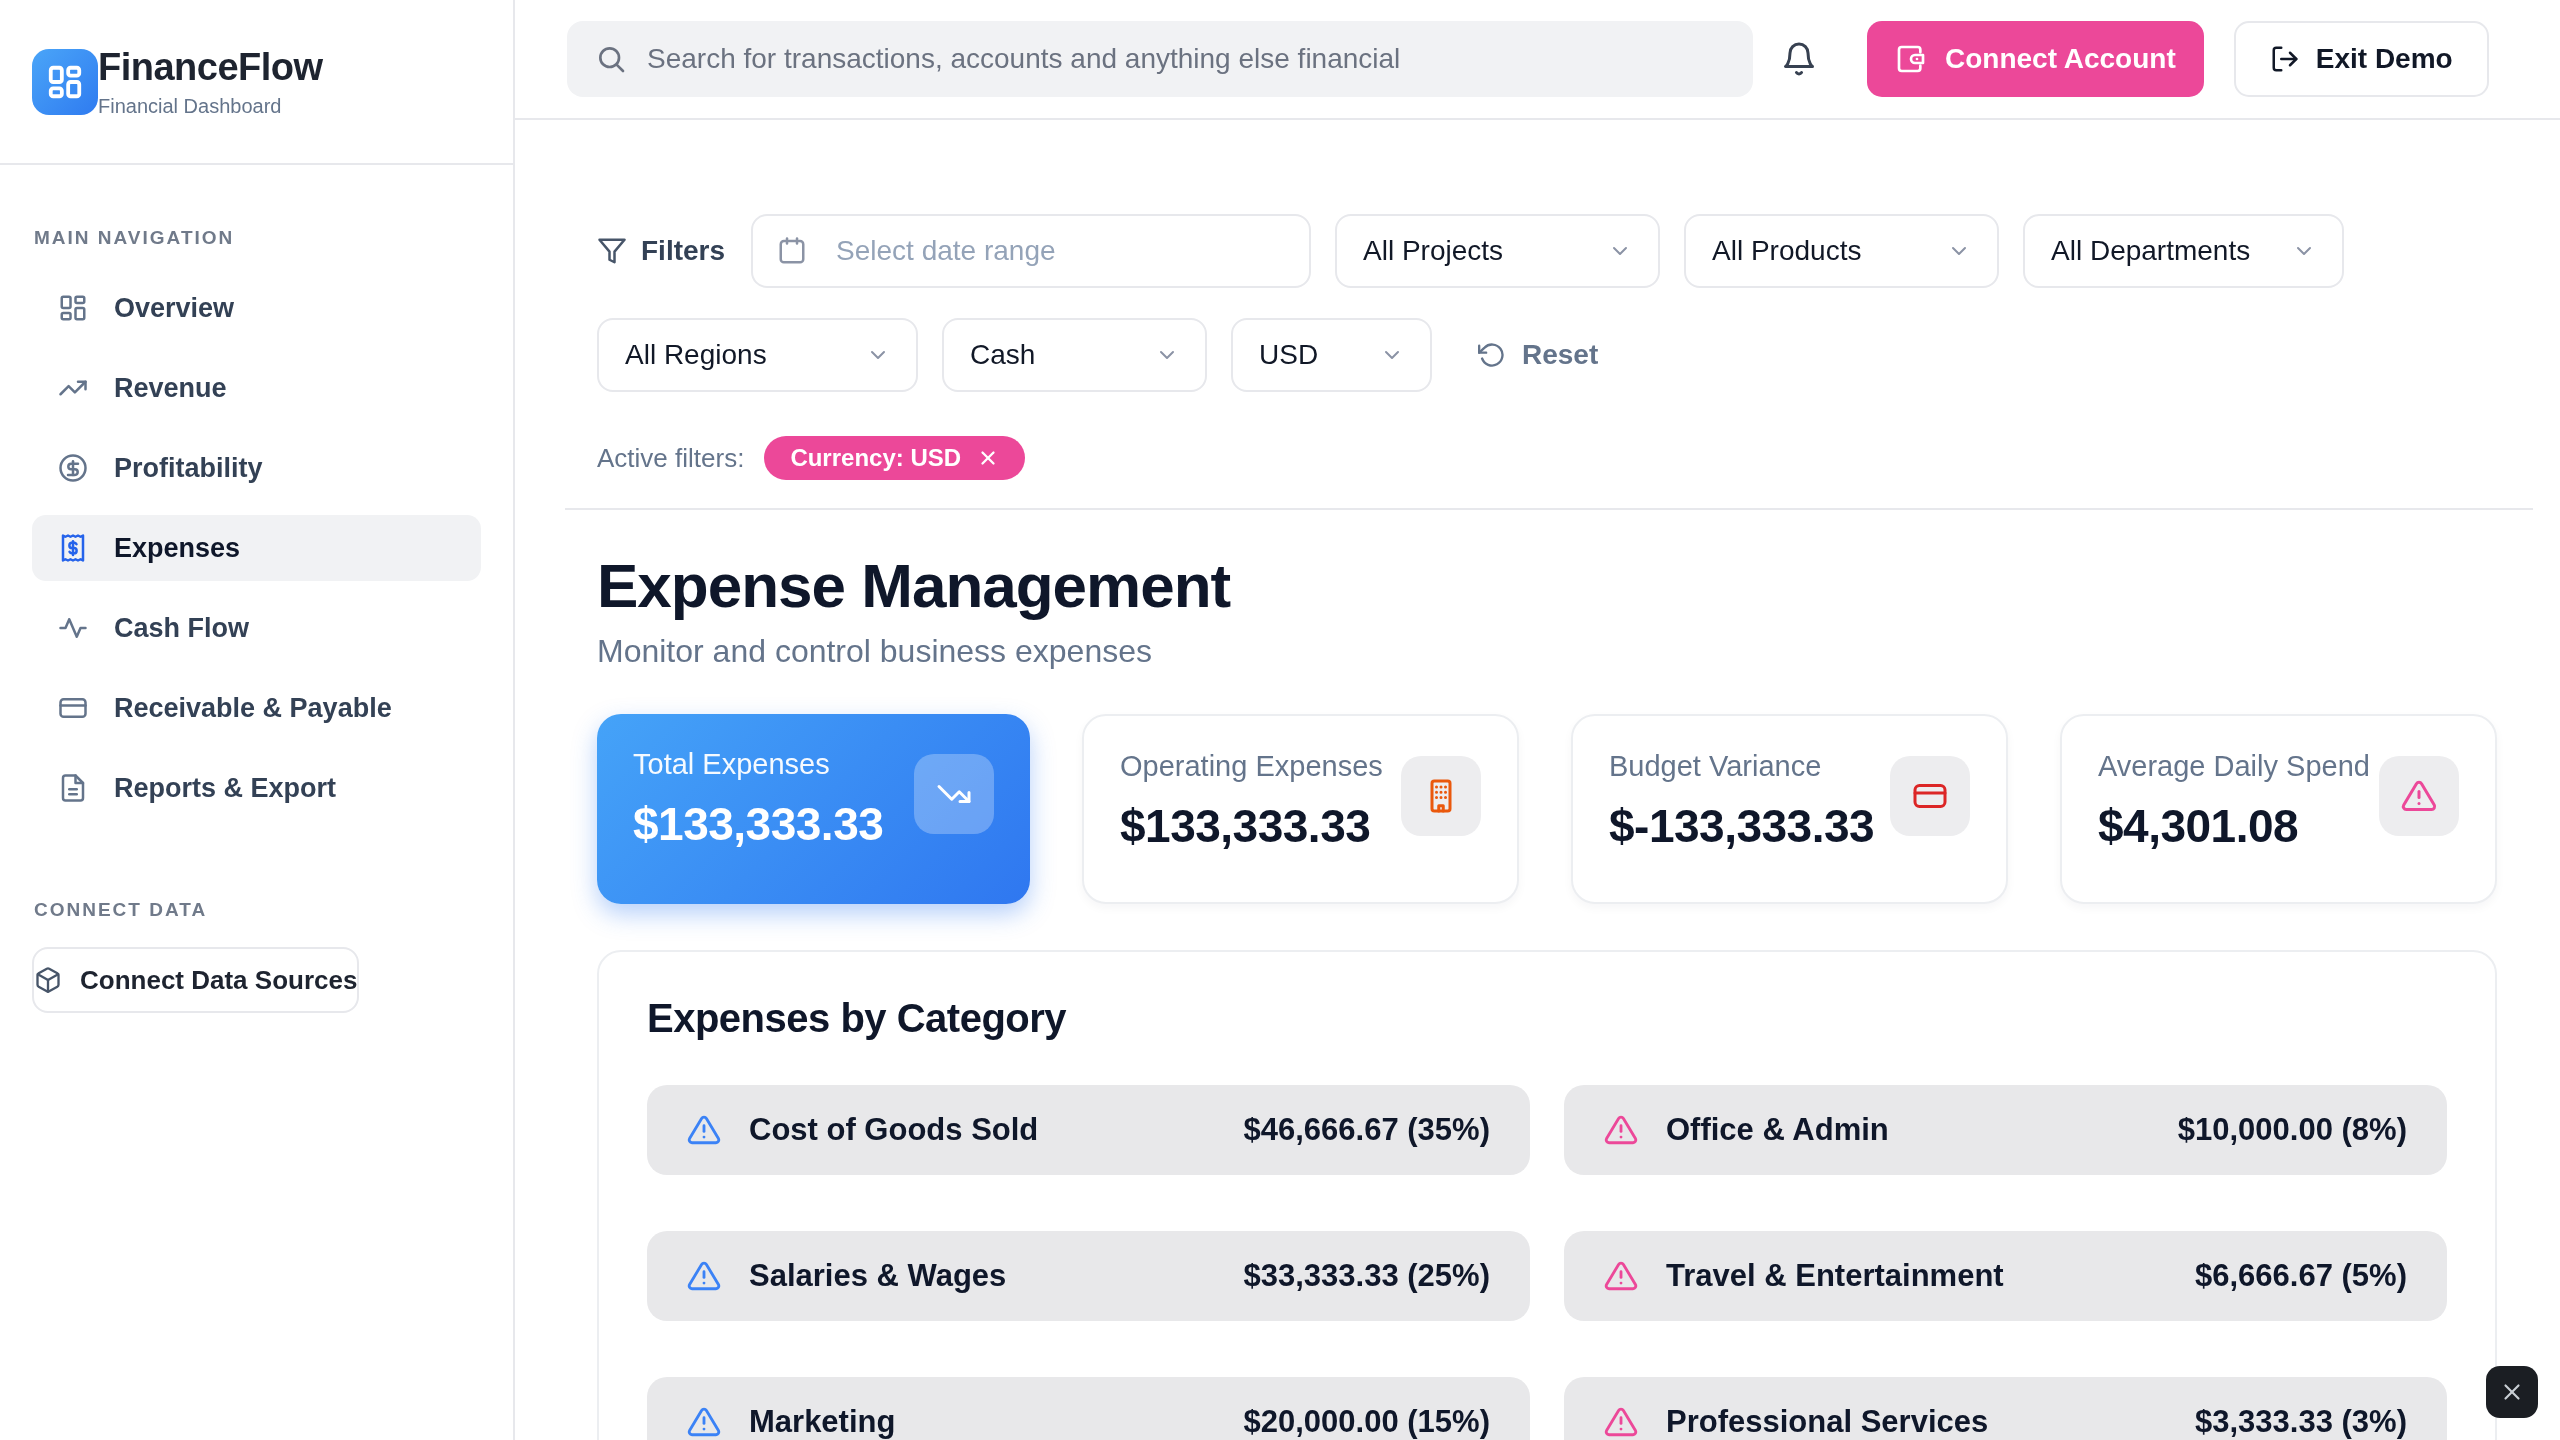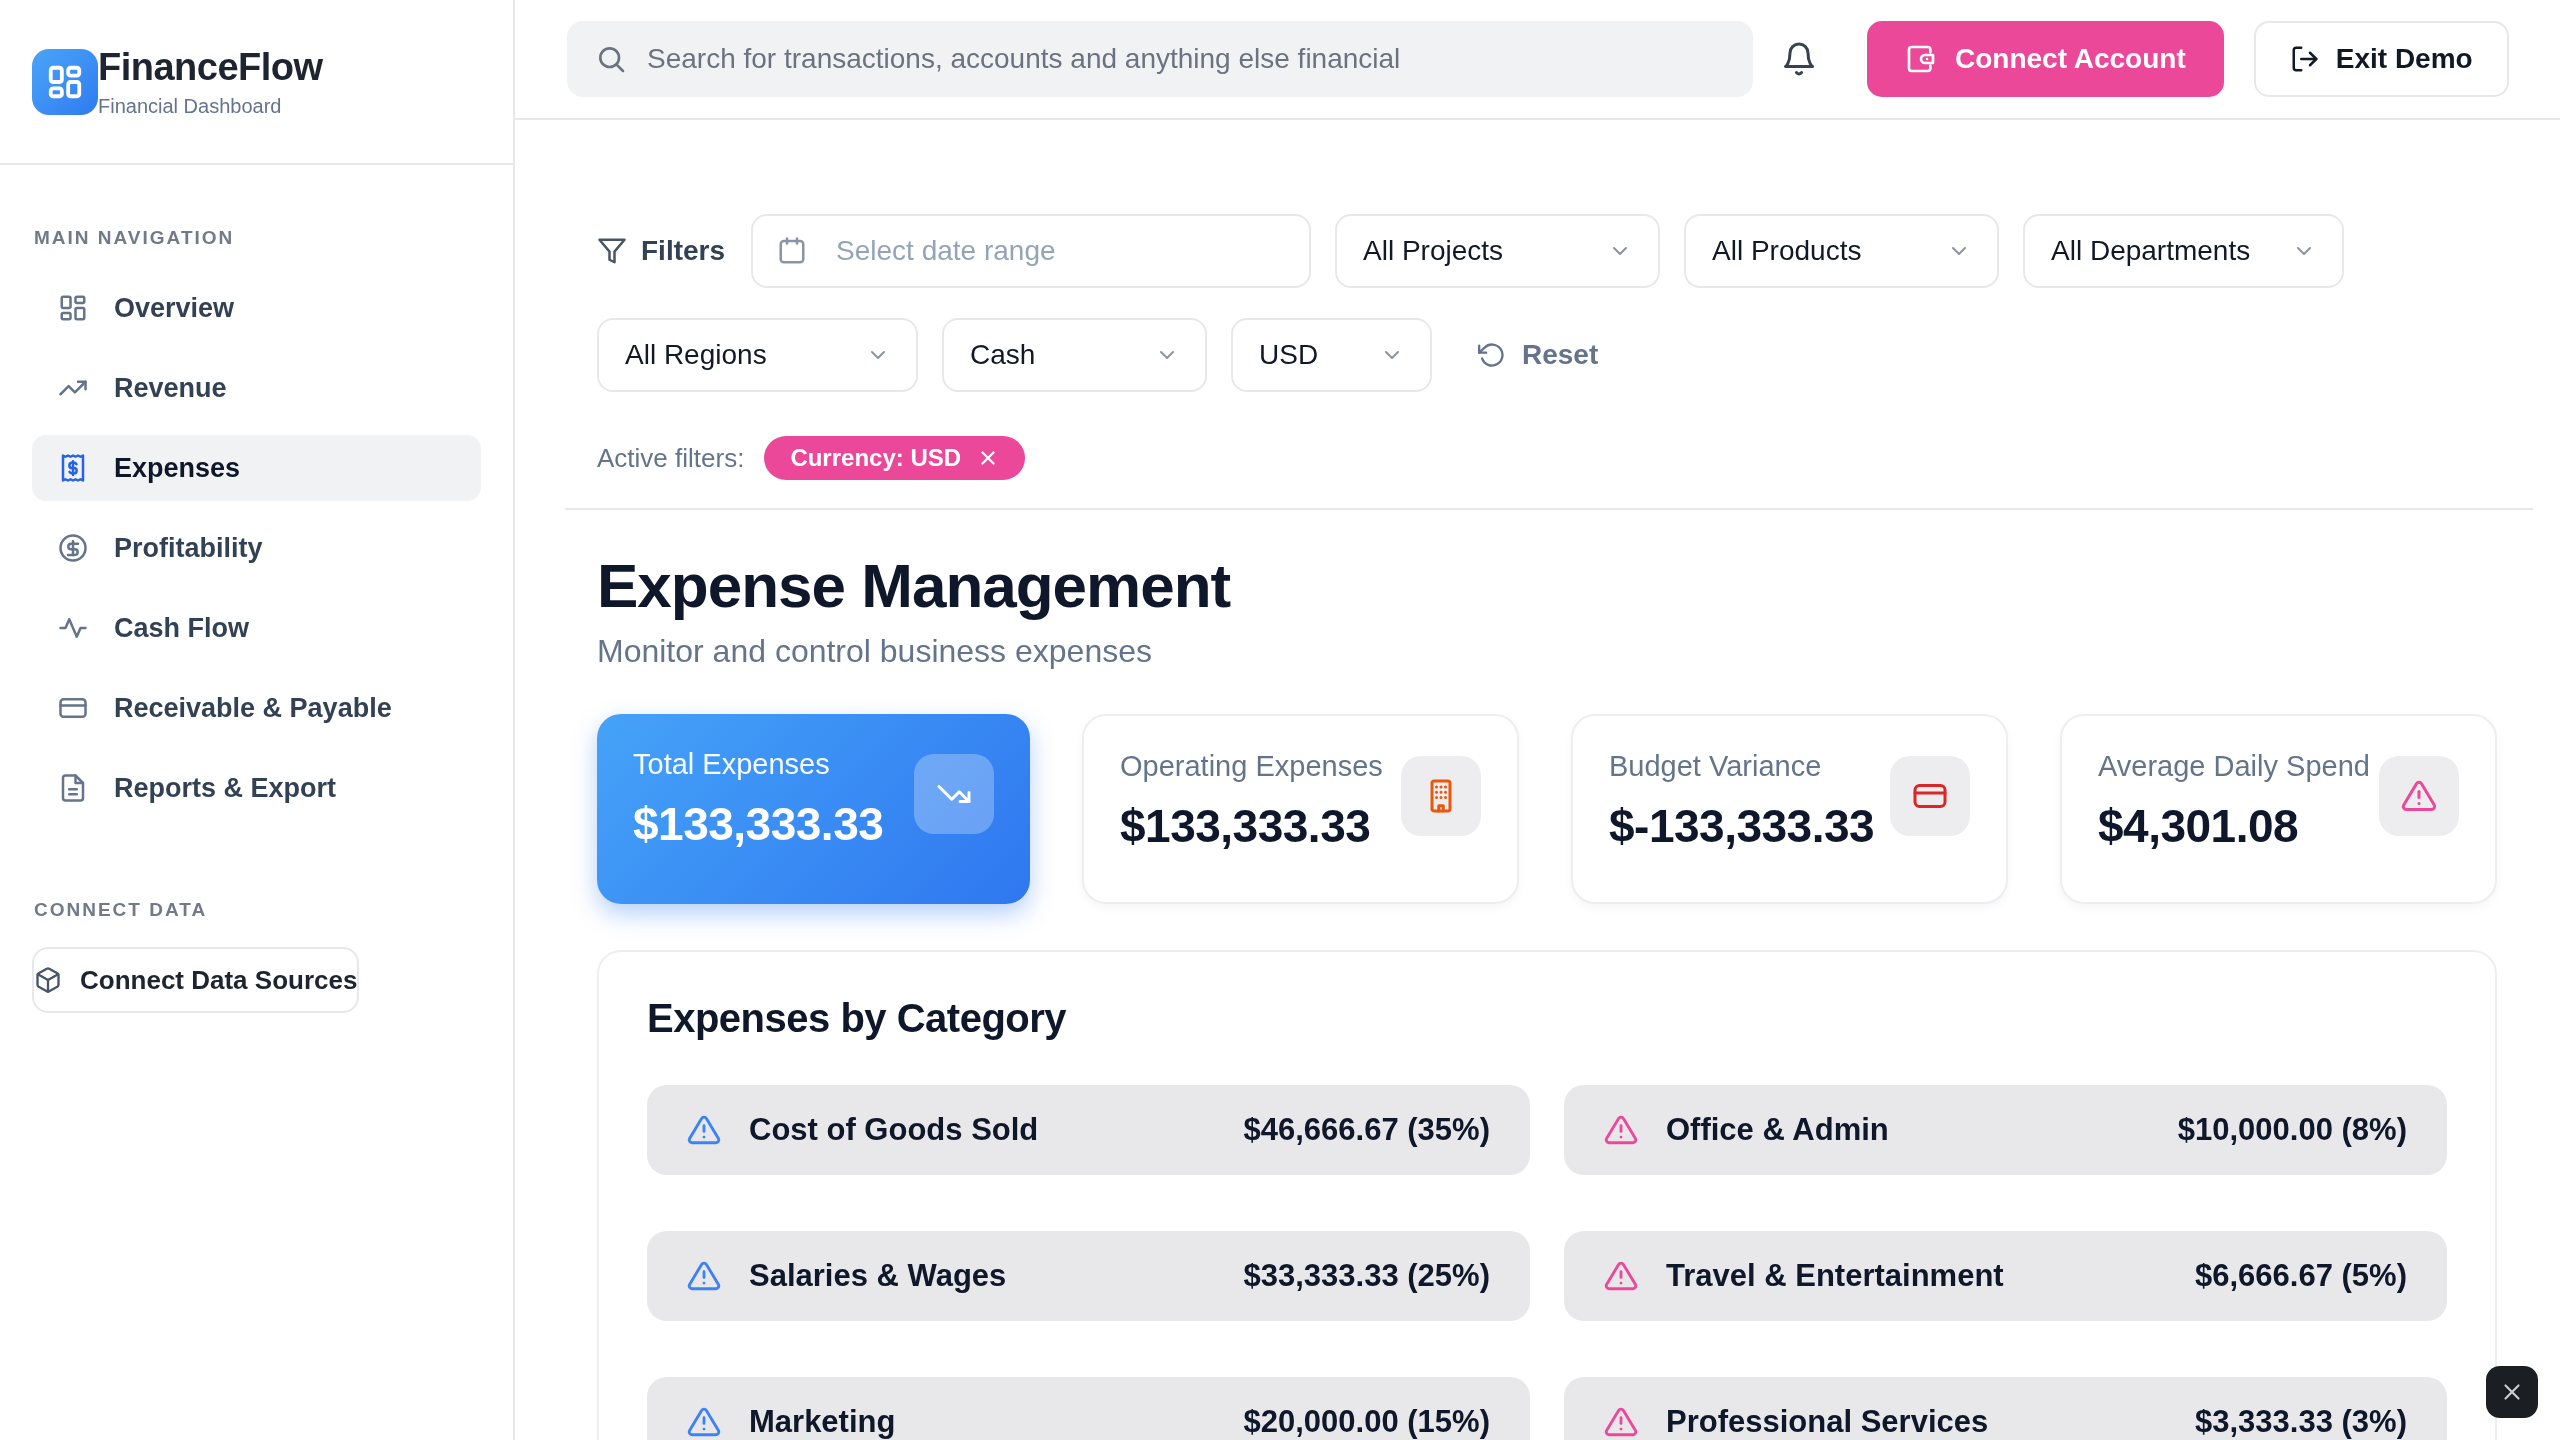--- a/index.html
+++ b/index.html
@@ -48,21 +48,21 @@
   
   .topbar{position:absolute;left:515px;top:0;right:0;height:120px;background:#fff;
     border-bottom:2px solid var(--border);display:flex;align-items:center;padding:0 30px 0 52px;}
   .search{width:1186px;height:76px;background:#f1f2f4;border-radius:16px;display:flex;
     align-items:center;gap:20px;padding:0 28px;}
   .search .ni{color:#6b7280;flex:none;}
   .search input{border:none;outline:none;background:transparent;width:100%;
     font-size:28px;color:#1f2937;font-family:inherit;}
   .search input::placeholder{color:#6b7280;}
   .bell{margin-left:28px;color:#374151;cursor:pointer;flex:none;}
-  .btn-primary{margin-left:50px;height:76px;padding:0 38px;border:none;border-radius:15px;
+  .btn-primary{margin-left:50px;height:76px;padding:0 28px;border:none;border-radius:15px;
     background:var(--pink);color:#fff;font-size:28px;font-weight:700;display:flex;
     align-items:center;gap:18px;cursor:pointer;font-family:inherit;flex:none;}
   .btn-outline{margin-left:30px;height:76px;padding:0 34px;border:2px solid var(--border);
     border-radius:15px;background:#fff;color:#111827;font-size:28px;font-weight:700;
     display:flex;align-items:center;gap:16px;cursor:pointer;font-family:inherit;flex:none;}
 
   
   .main{position:absolute;left:515px;top:128px;right:0;bottom:0;overflow:hidden;
     padding:86px 27px 0 50px;background:#fff;}
   .inset{margin-left:32px;margin-right:36px;}
@@ -168,39 +168,39 @@
     </div>
     <div class="nav-item">
       <span class="ni">
         <svg width="30" height="30" viewBox="0 0 24 24" fill="none" stroke="currentColor" stroke-width="2" stroke-linecap="round" stroke-linejoin="round">
           <polyline points="22 7 13.5 15.5 8.5 10.5 2 17"></polyline>
             <polyline points="16 7 22 7 22 13"></polyline>
         </svg>
       </span>
       <span class="lbl">Revenue</span>
     </div>
+    <div class="nav-item">
+      <span class="ni">
+        <svg width="30" height="30" viewBox="0 0 24 24" fill="none" stroke="currentColor" stroke-width="2" stroke-linecap="round" stroke-linejoin="round">
+          <circle cx="12" cy="12" r="10"></circle>
+          <path d="M16 8.5h-5.5a2.25 2.25 0 0 0 0 4.5h3a2.25 2.25 0 0 1 0 4.5H8"></path>
+            <path d="M12 6.5v11"></path>
+        </svg>
+      </span>
+      <span class="lbl">Profitability</span>
+    </div>
     <div class="nav-item active">
       <span class="ni">
         <svg width="30" height="30" viewBox="0 0 24 24" fill="none" stroke="currentColor" stroke-width="2" stroke-linecap="round" stroke-linejoin="round">
           <path d="M4 2v20l2-1 2 1 2-1 2 1 2-1 2 1 2-1 2 1V2l-2 1-2-1-2 1-2-1-2 1-2-1-2 1Z"></path>
           <path d="M14.8 9a2.2 2.2 0 0 0-2-1.2h-1.6a2.1 2.1 0 0 0 0 4.2h1.6a2.1 2.1 0 0 1 0 4.2h-1.6A2.2 2.2 0 0 1 9.2 15"></path>
           <path d="M12 6.5v11"></path>
         </svg>
       </span>
       <span class="lbl">Expenses</span>
-    </div>
-    <div class="nav-item">
-      <span class="ni">
-        <svg width="30" height="30" viewBox="0 0 24 24" fill="none" stroke="currentColor" stroke-width="2" stroke-linecap="round" stroke-linejoin="round">
-          <circle cx="12" cy="12" r="10"></circle>
-          <path d="M16 8.5h-5.5a2.25 2.25 0 0 0 0 4.5h3a2.25 2.25 0 0 1 0 4.5H8"></path>
-            <path d="M12 6.5v11"></path>
-        </svg>
-      </span>
-      <span class="lbl">Profitability</span>
     </div>
     <div class="nav-item">
       <span class="ni">
         <svg width="30" height="30" viewBox="0 0 24 24" fill="none" stroke="currentColor" stroke-width="2" stroke-linecap="round" stroke-linejoin="round">
           <path d="M22 12h-4l-3 7L9 5l-3 7H2"></path>
         </svg>
       </span>
       <span class="lbl">Cash Flow</span>
     </div>
     <div class="nav-item">

